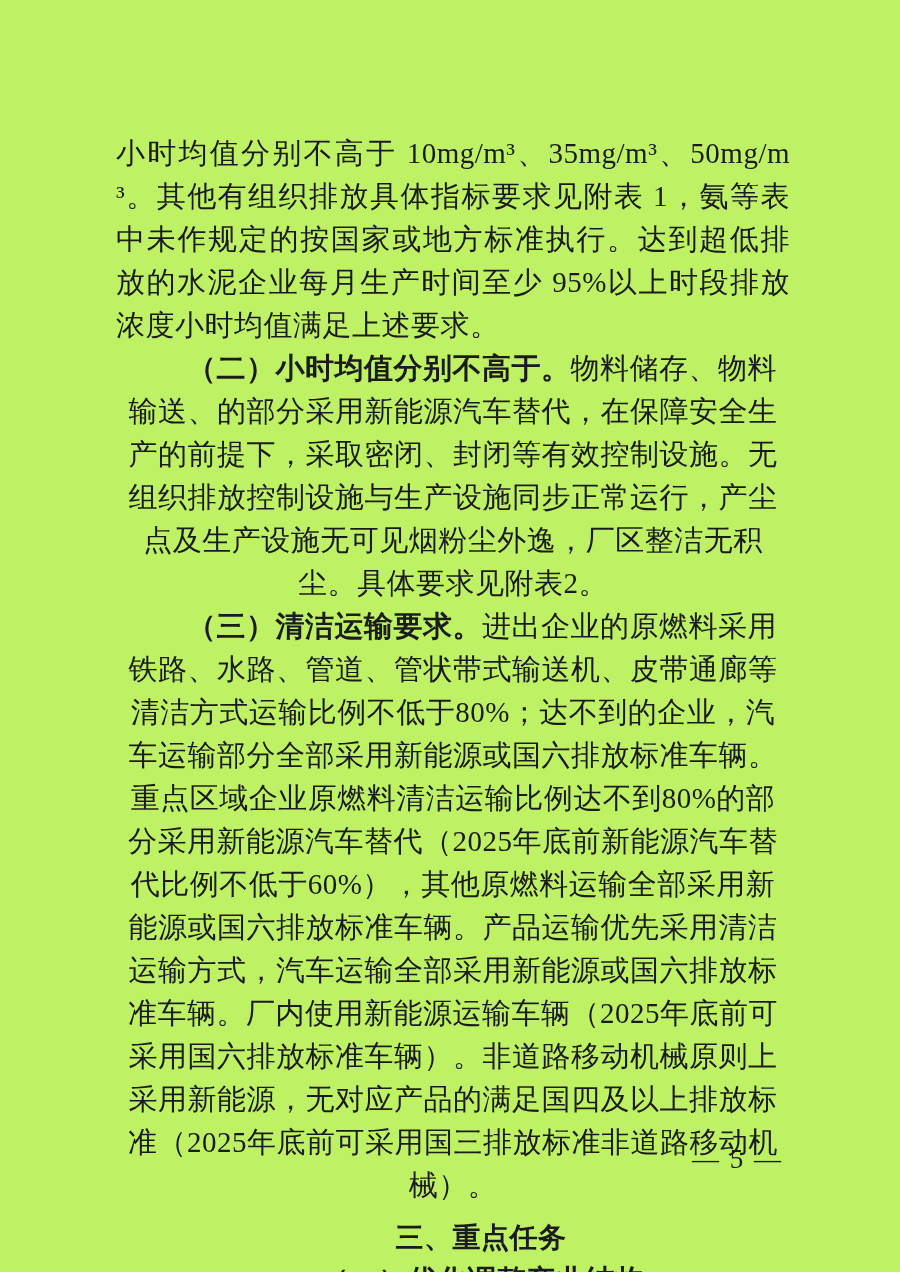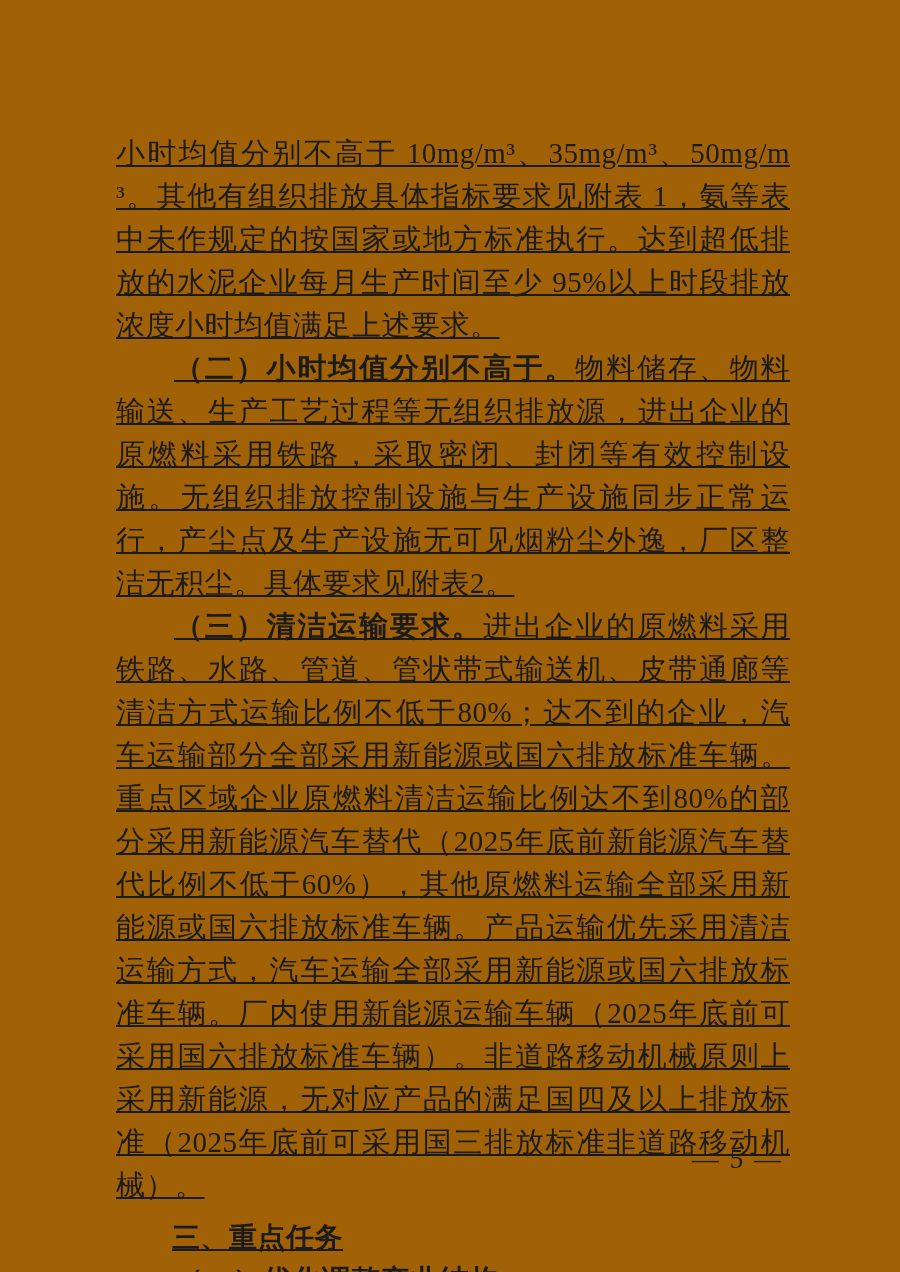--- a/index.html
+++ b/index.html
@@ -4,42 +4,42 @@
 <style>
   html, body {
     margin: 0;
     padding: 0;
     background: #ffffff;
   }
   .page {
     position: relative;
     width: 900px;
     height: 1272px;
-    background: #a16207;
+    background: #bef264;
     box-sizing: border-box;
     padding: 132px 110px 0 116px;
     overflow: hidden;
     font-family: "Liberation Serif", "DejaVu Serif", serif;
     color: #1b1b1b;
-    text-decoration: underline;
   }
   .doc-body {
     width: 100%;
   }
   p.para {
     margin: 0;
     font-size: 29px;
     line-height: 43px;
     text-align: justify;
     text-justify: inter-ideograph;
     word-break: break-all;
     letter-spacing: 0.5px;
   }
   p.para.indent {
     text-indent: 2em;
+    text-align: center;
   }
   p.type-heading1 {
     margin-top: 9px;
     font-family: "Liberation Sans", "DejaVu Sans", sans-serif;
     font-weight: 700;
     text-align: left;
     font-size: 28px;
   }
   p.type-heading2 {
     font-weight: 700;
@@ -58,19 +58,19 @@
     letter-spacing: 2px;
     font-family: "Liberation Serif", "DejaVu Serif", serif;
   }
 </style>
 </head>
 <body>
 
 <div class="page">
   <div class="doc-body" id="doc-body">
       <p class="para type-body"><span class="seg-regular">小时均值分别不高于 10mg/m³、35mg/m³、50mg/m³。其他有组织排放具体指标要求见附表 1，氨等表中未作规定的按国家或地方标准执行。达到超低排放的水泥企业每月生产时间至少 95%以上时段排放浓度小时均值满足上述要求。</span></p>
-      <p class="para type-body indent"><span class="seg-bold">（二）小时均值分别不高于。</span><span class="seg-regular">物料储存、物料输送、生产工艺过程等无组织排放源，进出企业的原燃料采用铁路，采取密闭、封闭等有效控制设施。无组织排放控制设施与生产设施同步正常运行，产尘点及生产设施无可见烟粉尘外逸，厂区整洁无积尘。具体要求见附表2。</span></p>
+      <p class="para type-body indent"><span class="seg-bold">（二）小时均值分别不高于。</span><span class="seg-regular">物料储存、物料输送、的部分采用新能源汽车替代，在保障安全生产的前提下，采取密闭、封闭等有效控制设施。无组织排放控制设施与生产设施同步正常运行，产尘点及生产设施无可见烟粉尘外逸，厂区整洁无积尘。具体要求见附表2。</span></p>
       <p class="para type-body indent"><span class="seg-bold">（三）清洁运输要求。</span><span class="seg-regular">进出企业的原燃料采用铁路、水路、管道、管状带式输送机、皮带通廊等清洁方式运输比例不低于80%；达不到的企业，汽车运输部分全部采用新能源或国六排放标准车辆。重点区域企业原燃料清洁运输比例达不到80%的部分采用新能源汽车替代（2025年底前新能源汽车替代比例不低于60%），其他原燃料运输全部采用新能源或国六排放标准车辆。产品运输优先采用清洁运输方式，汽车运输全部采用新能源或国六排放标准车辆。厂内使用新能源运输车辆（2025年底前可采用国六排放标准车辆）。非道路移动机械原则上采用新能源，无对应产品的满足国四及以上排放标准（2025年底前可采用国三排放标准非道路移动机械）。</span></p>
       <p class="para type-heading1 indent"><span class="seg-bold">三、重点任务</span></p>
       <p class="para type-heading2 indent"><span class="seg-bold">（一）优化调整产业结构</span></p>
     </div>
   <div class="page-number">— 5 —</div>
 </div>
 
 </body></html>

